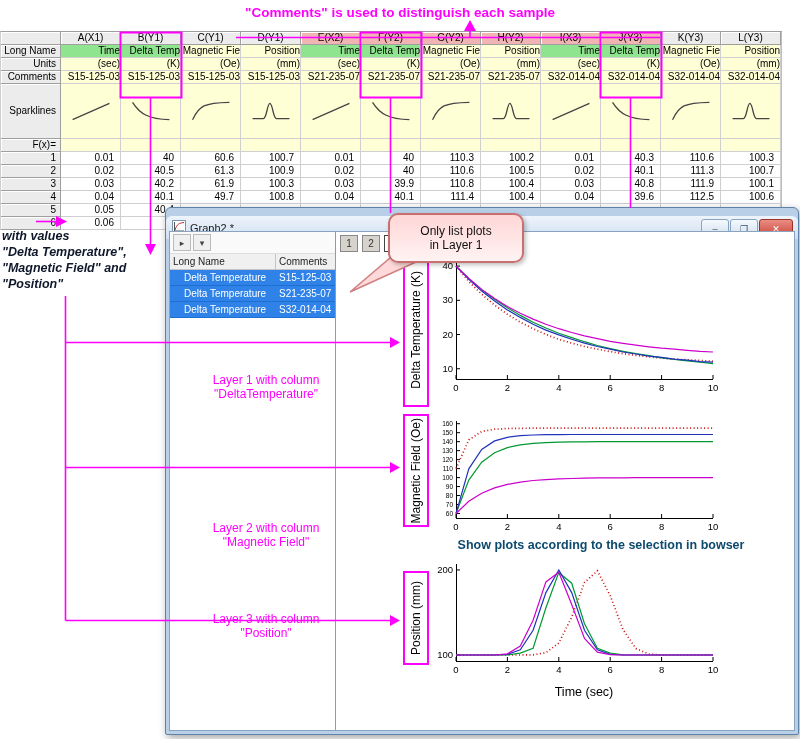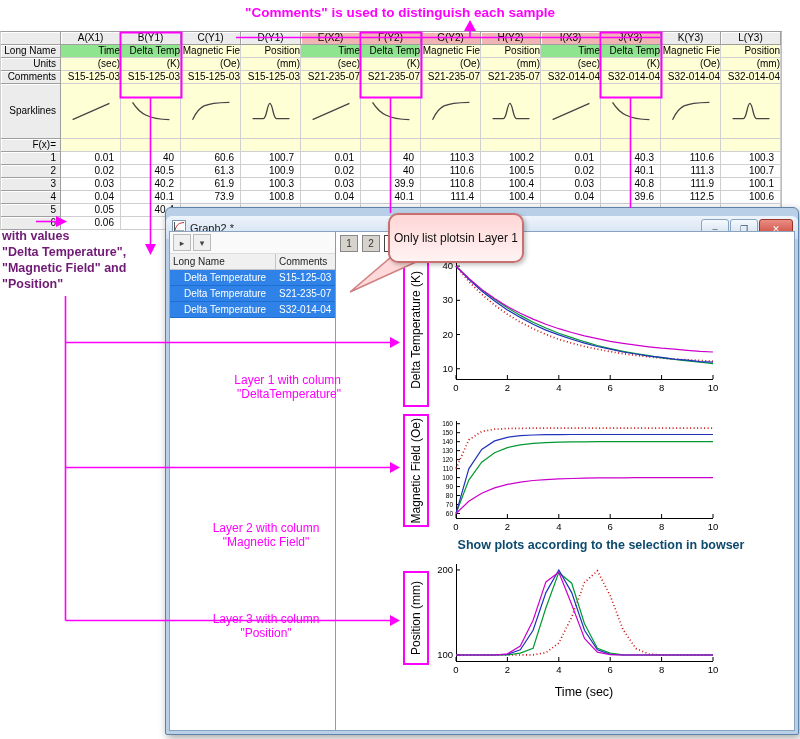--- a/index.html
+++ b/index.html
@@ -2,30 +2,30 @@
 <html><head>
 <meta charset="utf-8">
 <style>
   html,body{margin:0;padding:0;background:#fff;font-family:"Liberation Sans",sans-serif;}
   #page{position:relative;width:800px;height:739px;overflow:hidden;background:#fff;}
 
   
   .top-note{position:absolute;left:170px;top:5px;width:460px;text-align:center;
     font-size:13.5px;font-weight:bold;color:#ff00ff;}
   .left-note{position:absolute;left:2px;top:212px;width:128px;font-size:12.5px;
-    font-weight:bold;color:#701a75;line-height:16px;}
+    font-weight:bold;color:#0f172a;line-height:16px;font-style:italic;}
   #overlay{position:absolute;left:0;top:0;z-index:55;pointer-events:none;}
   #overlay path{stroke:#ff00ff;stroke-width:1.6;fill:none;}
   #overlay rect{stroke:#ff00ff;stroke-width:2;fill:none;}
   #overlay polygon{fill:#ff00ff;stroke:none;}
   #overlay polygon.tail{fill:#ffd9d9;stroke:#d08080;stroke-width:1.5;}
 
   .callout{position:absolute;left:388px;top:213px;width:132px;height:46px;z-index:60;
     background:linear-gradient(#ffd6d6,#fff3f3);border:2px solid #c87070;border-radius:10px;
-    display:flex;flex-direction:row;align-items:center;justify-content:center;
+    display:flex;flex-direction:column;align-items:center;justify-content:center;
     font-size:12px;color:#111;box-shadow:2px 2px 4px rgba(0,0,0,.25);}
 
   
   #worksheet{position:absolute;left:0;top:31px;z-index:1;background:#5eead4;
     border-left:1px solid #cfcfcf;border-top:1px solid #9f9f9f;width:781px;}
   .wrow{display:flex;}
   .wc{box-sizing:border-box;flex:0 0 60px;width:60px;height:100%;
     border-right:1px solid #cfcfcf;border-bottom:1px solid #cfcfcf;
     font-size:10px;line-height:12px;overflow:hidden;white-space:nowrap;}
   .wrow{height:13px;}
@@ -72,21 +72,21 @@
   .ylab{position:absolute;left:237px;width:22px;border:2px solid #ff00ff;background:#fff;
     display:flex;align-items:center;justify-content:center;}
   .ylab span{writing-mode:vertical-rl;transform:rotate(180deg);font-size:12px;white-space:nowrap;color:#000;}
   #ylab0{top:45px;height:150px;} #ylab1{top:206px;height:109px;} #ylab2{top:363px;height:90px;}
   .xlab{position:absolute;left:338px;top:477px;width:160px;text-align:center;font-size:12.5px;color:#000;}
   .bluenote{position:absolute;left:255px;top:330px;width:360px;text-align:center;
     font-weight:bold;font-size:12.5px;color:#0c4a6e;}
   .lnote{position:absolute;left:25px;width:150px;text-align:center;font-size:12px;
     color:#ff00ff;line-height:14px;}
   .lnote span{display:block;}
-  #lnote0{top:165px;text-align:right;} #lnote1{top:273px;margin-top:40px;} #lnote2{top:404px;}
+  #lnote0{top:165px;} #lnote1{top:273px;margin-top:40px;} #lnote2{top:404px;}
 </style>
 </head>
 <body>
 
 <div id="page">
 
   <div class="top-note">"Comments" is used to distinguish each sample</div>
 
   <div class="left-note">
     <div>"Long Name" row</div>
@@ -277,21 +277,21 @@
         <div class="wc num">100.4</div>
         <div class="wc num">0.03</div>
         <div class="wc num">40.8</div>
         <div class="wc num">111.9</div>
         <div class="wc num">100.1</div>
       </div>
       <div class="wrow" style="height: 13px;">
         <div class="wc wh rowlbl">4</div>
         <div class="wc num">0.04</div>
         <div class="wc num">40.1</div>
-        <div class="wc num">73.9</div>
+        <div class="wc num">49.7</div>
         <div class="wc num">100.8</div>
         <div class="wc num">0.04</div>
         <div class="wc num">40.1</div>
         <div class="wc num">111.4</div>
         <div class="wc num">100.4</div>
         <div class="wc num">0.04</div>
         <div class="wc num">39.6</div>
         <div class="wc num">112.5</div>
         <div class="wc num">100.6</div>
       </div>

